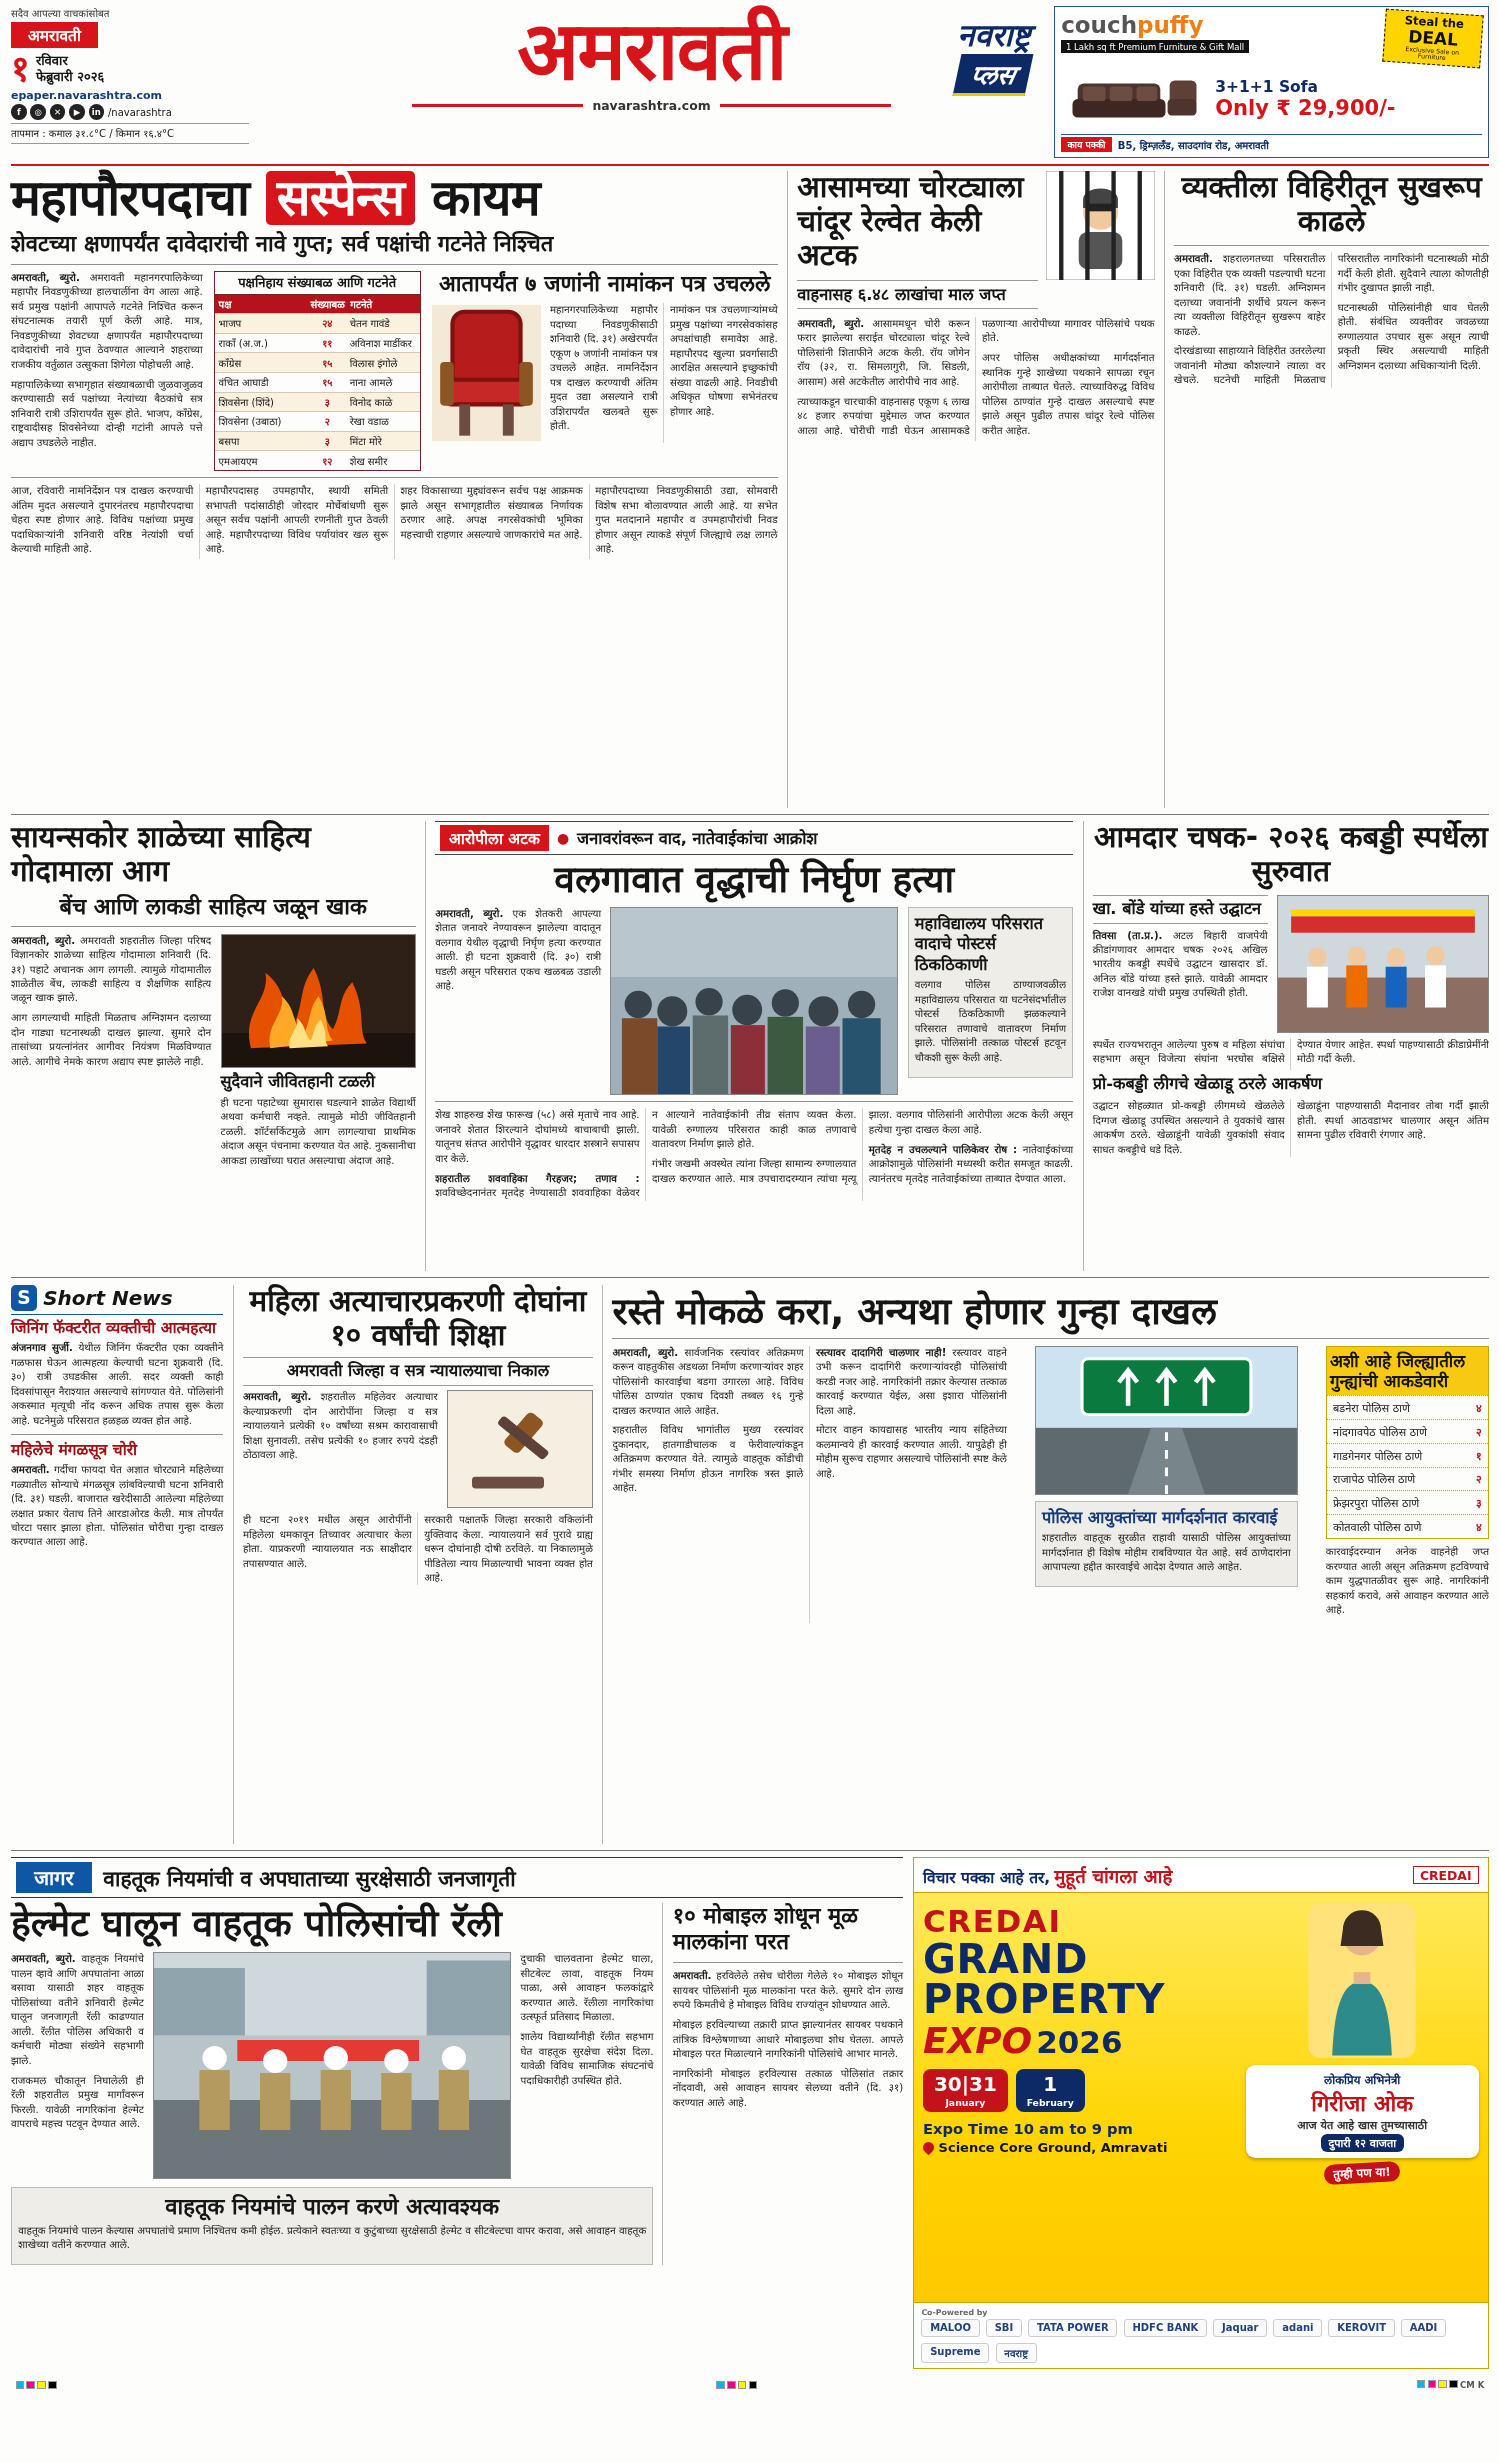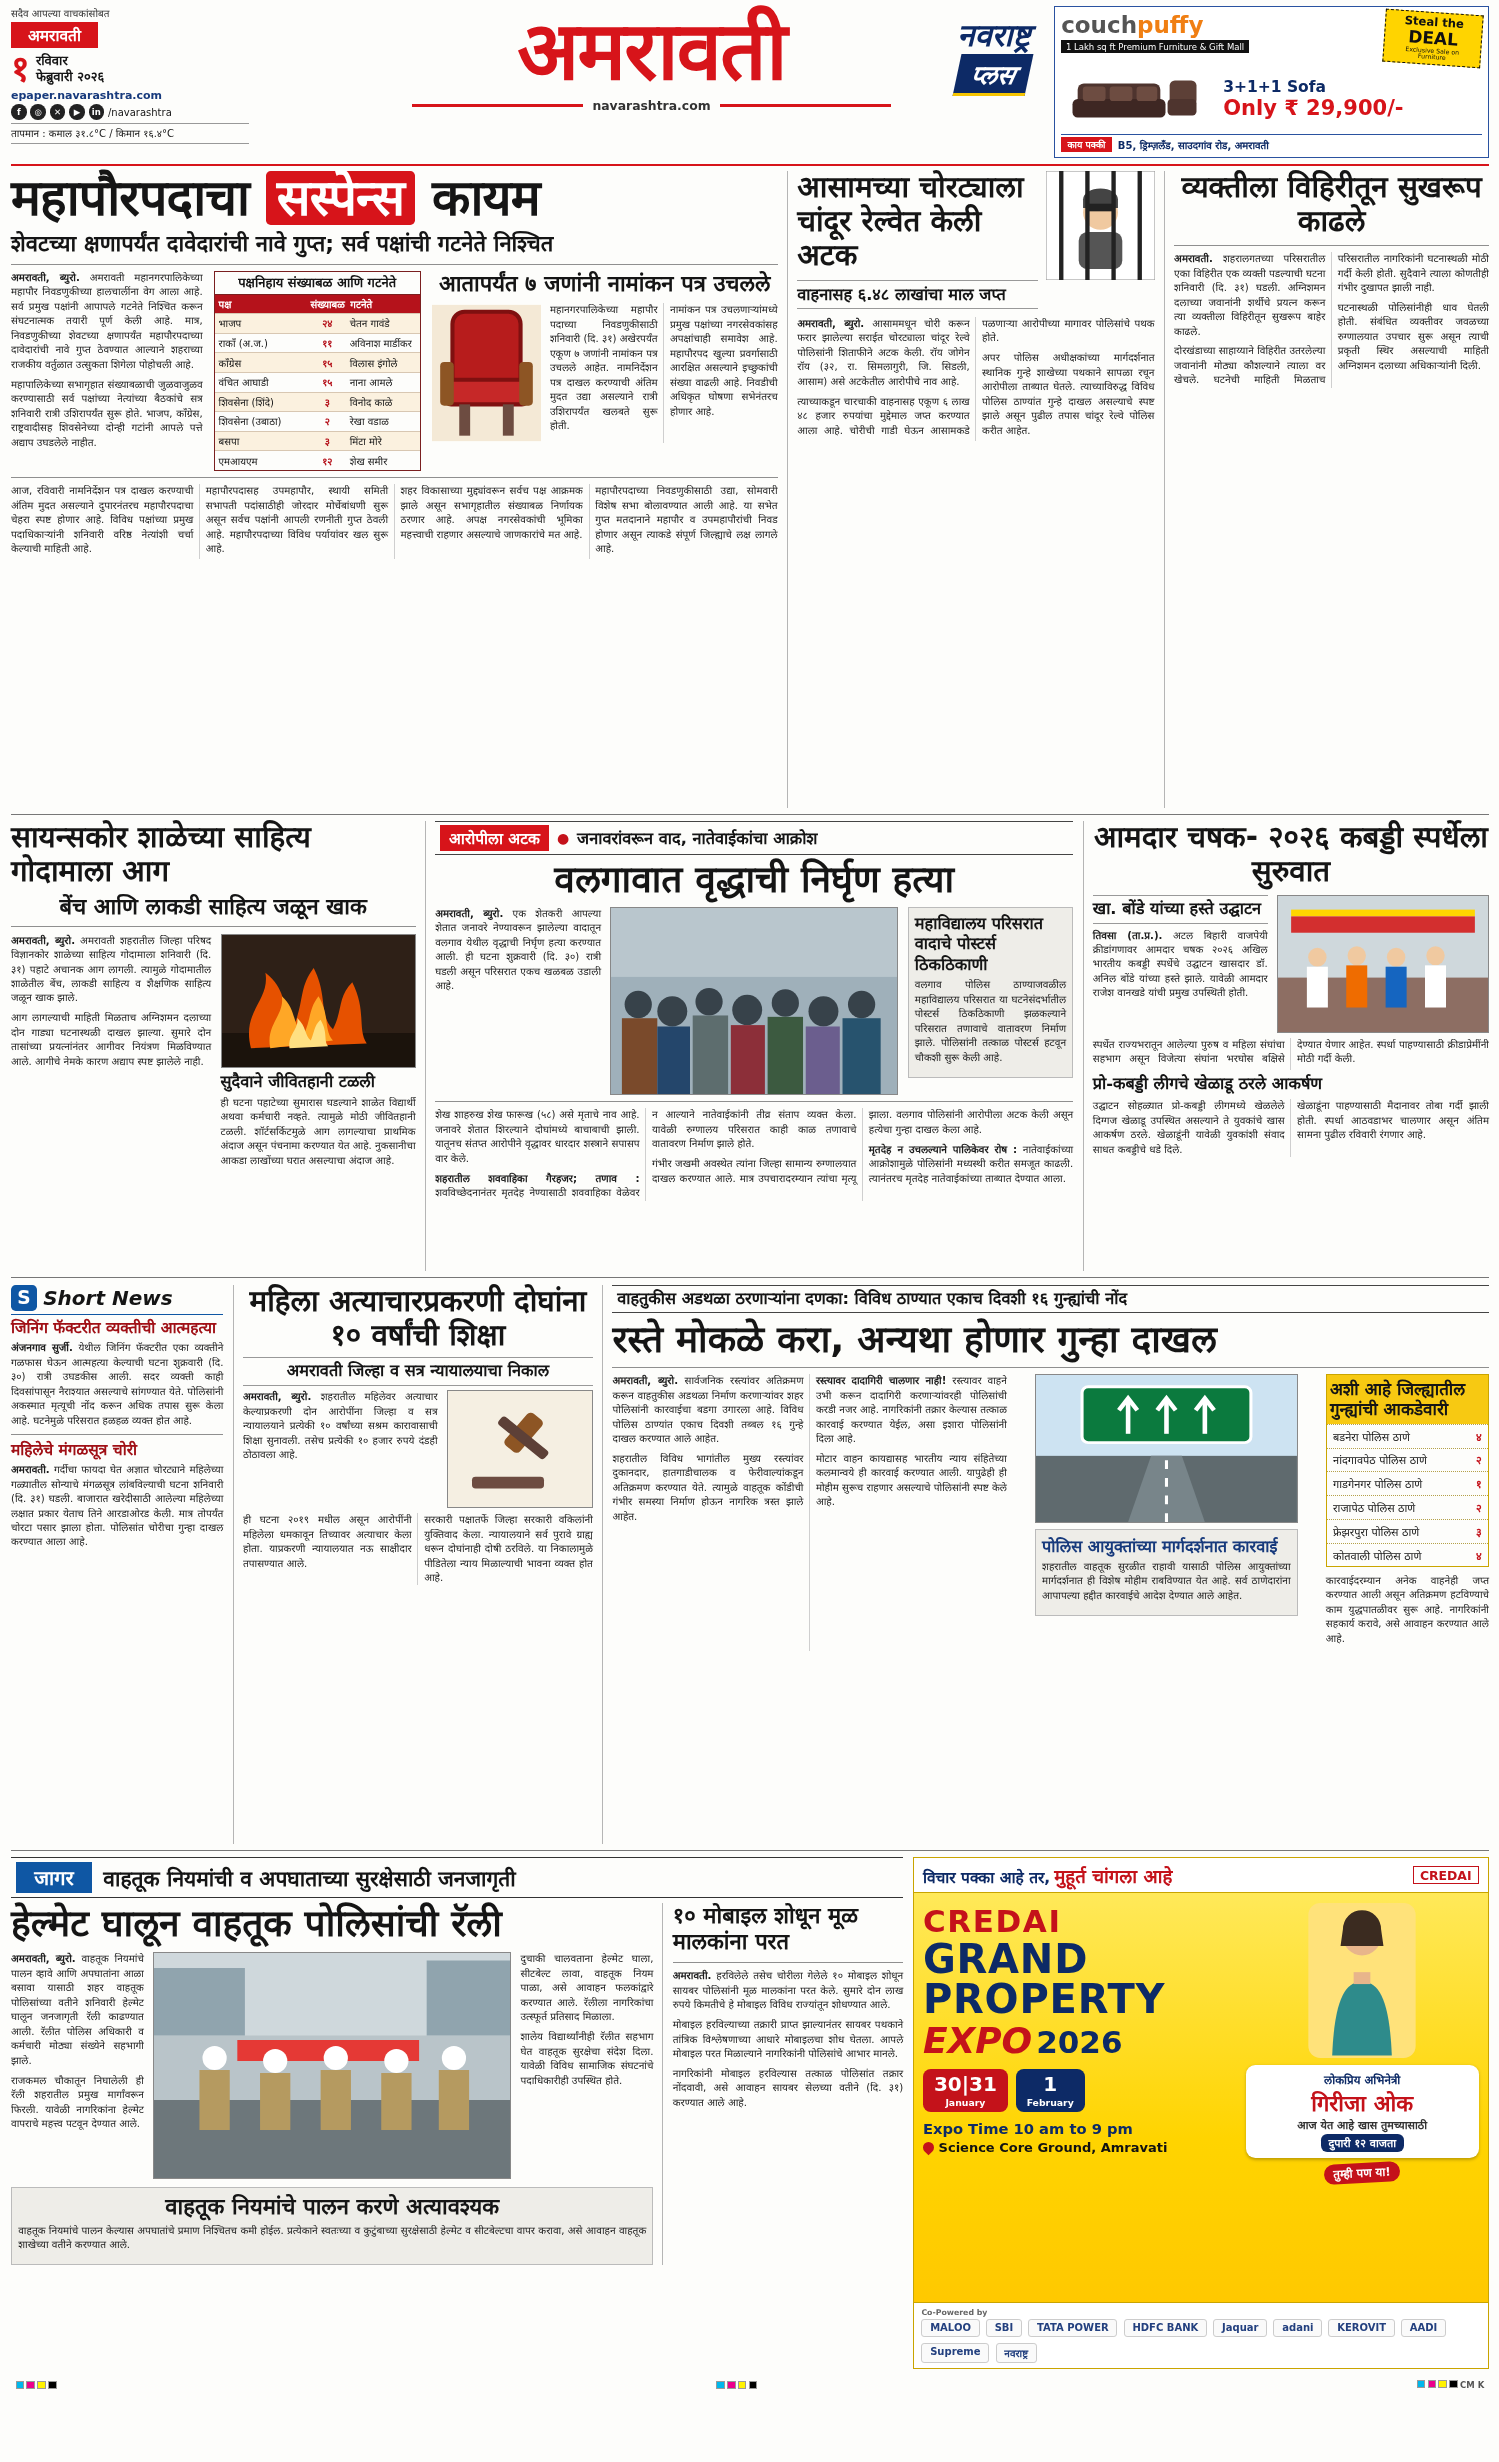--- a/index.html
+++ b/index.html
@@ -51,21 +51,21 @@
 
   
   .couch{width:435px;border:1.6px solid #2a52a0;padding:4.7px 6.2px;position:relative;background:#fff}
   .couch-top{display:flex;justify-content:space-between;align-items:flex-start}
   .couch-logo{font-size:23px;font-weight:900}
   .couch-a{color:#555}.couch-b{color:#f07f13}
   .couch-tag{background:#111;color:#fff;font-size:8.5px;padding:1.6px 4.7px;display:inline-block;margin-top:1.6px}
   .ribbon{background:#ffd400;color:#111;font-weight:900;font-size:11.6px;padding:3.1px 7.8px;transform:rotate(4deg);
           text-align:center;border:0.8px dashed #111;line-height:1.1}
   .ribbon small{display:block;font-size:6.2px;font-weight:normal}
-  .couch-mid{display:flex;align-items:center;gap:15px;margin-top:3.1px}
+  .couch-mid{display:flex;align-items:center;gap:7px;margin-top:3.1px}
   .couch-offer{font-size:15.5px;font-weight:900;color:#0d2a66}
   .couch-price{font-size:21px;font-weight:900;color:#d7141a}
   .couch-bottom{display:flex;gap:6.2px;align-items:center;border-top:1.6px solid #2a52a0;margin-top:3.9px;padding-top:2.3px}
   .couch-slogan{background:#d7141a;color:#fff;font-size:9.3px;font-weight:bold;padding:0.8px 6.2px}
   .couch-addr{font-size:10px;font-weight:bold;color:#0d2a66}
 
   
   .ptable{border:0.8px solid #7a1f1f;font-size:10px;width:100%}
   .ptable-title{font-weight:800;text-align:center;font-size:13px;line-height:1.2;padding:3.1px 1.6px;border-bottom:1.6px solid #7a1f1f}
   .ptable .thead{display:flex;background:#b5121b;color:#fff;font-weight:bold}
@@ -510,21 +510,20 @@
             </svg>
         </span>
       </div>
       <div class="bt cols2" style="margin-top:4.7px">
         <p>ही घटना २०१९ मधील असून आरोपींनी महिलेला धमकावून तिच्यावर अत्याचार केला होता. याप्रकरणी न्यायालयात नऊ साक्षीदार तपासण्यात आले.</p>
         <p>सरकारी पक्षातर्फे जिल्हा सरकारी वकिलांनी युक्तिवाद केला. न्यायालयाने सर्व पुरावे ग्राह्य धरून दोघांनाही दोषी ठरविले. या निकालामुळे पीडितेला न्याय मिळाल्याची भावना व्यक्त होत आहे.</p>
       </div>
     </article>
 
     <article class="sep-v" style="flex:1;padding-left:9.3px">
-      <div class="h-sm" style="border-top:1.6px solid #444;border-bottom:0.8px solid #444;padding:3.1px 4.7px">वाहतुकीस अडथळा ठरणाऱ्यांना दणका: विविध ठाण्यात एकाच दिवशी १६ गुन्ह्यांची नोंद</div>
       <h2 class="h-xl" style="margin:6.2px 0">रस्ते मोकळे करा, अन्यथा होणार गुन्हा दाखल</h2>
       <div class="sep-h"></div>
       <div class="row" style="gap:28px">
         <div class="bt cols2" style="flex:0 0 45%">
           <p><span class="byline">अमरावती, ब्युरो.</span> <span>सार्वजनिक रस्त्यांवर अतिक्रमण करून वाहतुकीस अडथळा निर्माण करणाऱ्यांवर शहर पोलिसांनी कारवाईचा बडगा उगारला आहे. विविध पोलिस ठाण्यांत एकाच दिवशी तब्बल १६ गुन्हे दाखल करण्यात आले आहेत.</span></p>
           <p>शहरातील विविध भागांतील मुख्य रस्त्यांवर दुकानदार, हातगाडीचालक व फेरीवाल्यांकडून अतिक्रमण करण्यात येते. त्यामुळे वाहतूक कोंडीची गंभीर समस्या निर्माण होऊन नागरिक त्रस्त झाले आहेत.</p>
           <p><b>रस्त्यावर दादागिरी चालणार नाही!</b> <span>रस्त्यावर वाहने उभी करून दादागिरी करणाऱ्यांवरही पोलिसांची करडी नजर आहे. नागरिकांनी तक्रार केल्यास तत्काळ कारवाई करण्यात येईल, असा इशारा पोलिसांनी दिला आहे.</span></p>
           <p>मोटार वाहन कायद्यासह भारतीय न्याय संहितेच्या कलमान्वये ही कारवाई करण्यात आली. यापुढेही ही मोहीम सुरूच राहणार असल्याचे पोलिसांनी स्पष्ट केले आहे.</p>
         </div>
         <div style="flex:0 0 30%">

